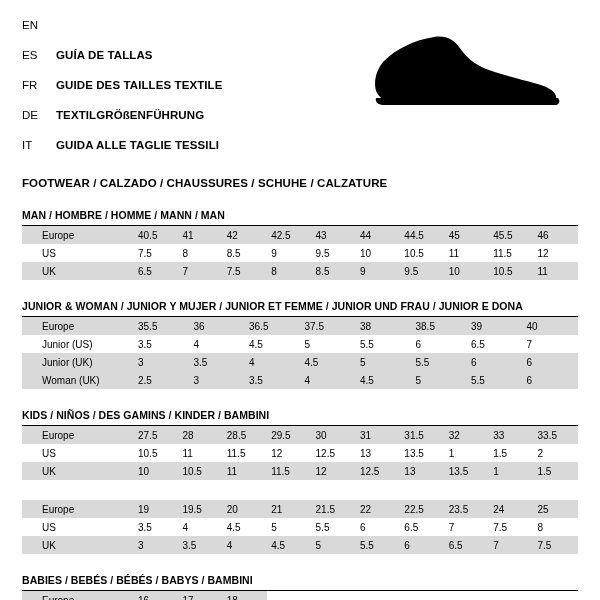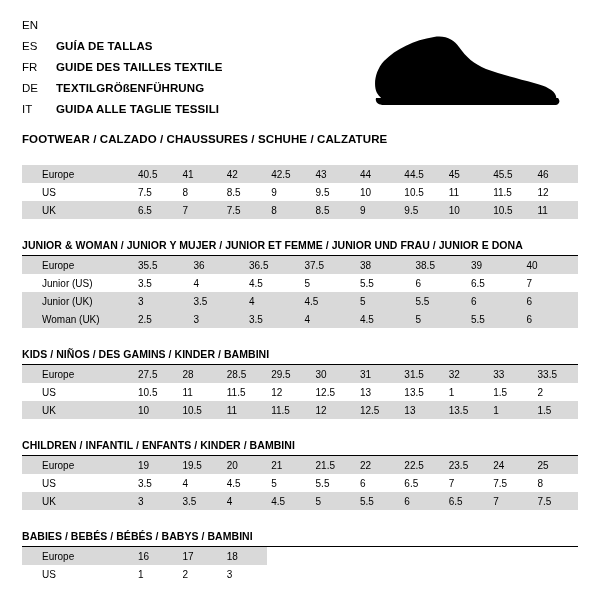--- a/index.html
+++ b/index.html
@@ -25,21 +25,21 @@
 
   
   .header {
     display: flex;
     align-items: flex-start;
     justify-content: space-between;
   }
   .lang-block {
     display: flex;
     flex-direction: column;
-    gap: 6px;
+    gap: 15px;
   }
   .lang-row {
     display: flex;
     align-items: baseline;
     font-size: 11.5px;
     line-height: 15px;
   }
   .lang-code {
     width: 34px;
     flex: 0 0 34px;
@@ -54,21 +54,21 @@
     height: 86px;
     margin-right: 6px;
     margin-top: 10px;
     position: relative;
   }
   .shoe-wrap svg { display: block; }
 
   .section-title {
     font-size: 11.5px;
     font-weight: bold;
-    margin-top: 16px;
+    margin-top: 24px;
     letter-spacing: 0.1px;
   }
 
   
   .group {
     margin-top: 20px;
   }
   .group-title {
     font-size: 10.5px;
     font-weight: bold;
@@ -132,20 +132,21 @@
       <svg viewBox="0 0 210 86" width="210" height="86" aria-hidden="true">
         <path fill="#000000" d="M22 33 C34 21, 52 12, 72 9 C84 7, 92 12, 97 19 C104 29, 112 36, 124 41 C140 47, 158 51, 172 55 C184 58, 192 62, 194 68 C195 72, 193 75, 188 76 L40 76 C28 76, 19 72, 15 65 C11 57, 13 43, 22 33 Z"></path>
         <path fill="#000000" d="M14 70 L196 70 C198 72, 198 76, 194 77 L22 77 C16 77, 13 74, 14 70 Z"></path>
       </svg>
     </div>
   </div>
 
   <div class="section-title">FOOTWEAR / CALZADO / CHAUSSURES / SCHUHE / CALZATURE</div>
 
   <div class="group">
+    <div class="group-title">MAN / HOMBRE / HOMME / MANN / MAN</div>
     <table class="size">
       <tbody>
           <tr class="shade">
         <td class="lbl">Europe</td>
         <td>40.5</td>
         <td>41</td>
         <td>42</td>
         <td>42.5</td>
         <td>43</td>
         <td>44</td>
@@ -277,21 +278,20 @@
         <td>13</td>
         <td>13.5</td>
         <td>1</td>
         <td>1.5</td>
       </tr>
     </tbody>
       </table>
   </div>
 
   <div class="group">
-    <div class="group-title">CHILDREN / INFANTIL / ENFANTS / KINDER / BAMBINI</div>
     <table class="size">
       <tbody>
           <tr class="shade">
         <td class="lbl">Europe</td>
         <td>19</td>
         <td>19.5</td>
         <td>20</td>
         <td>21</td>
         <td>21.5</td>
         <td>22</td>

